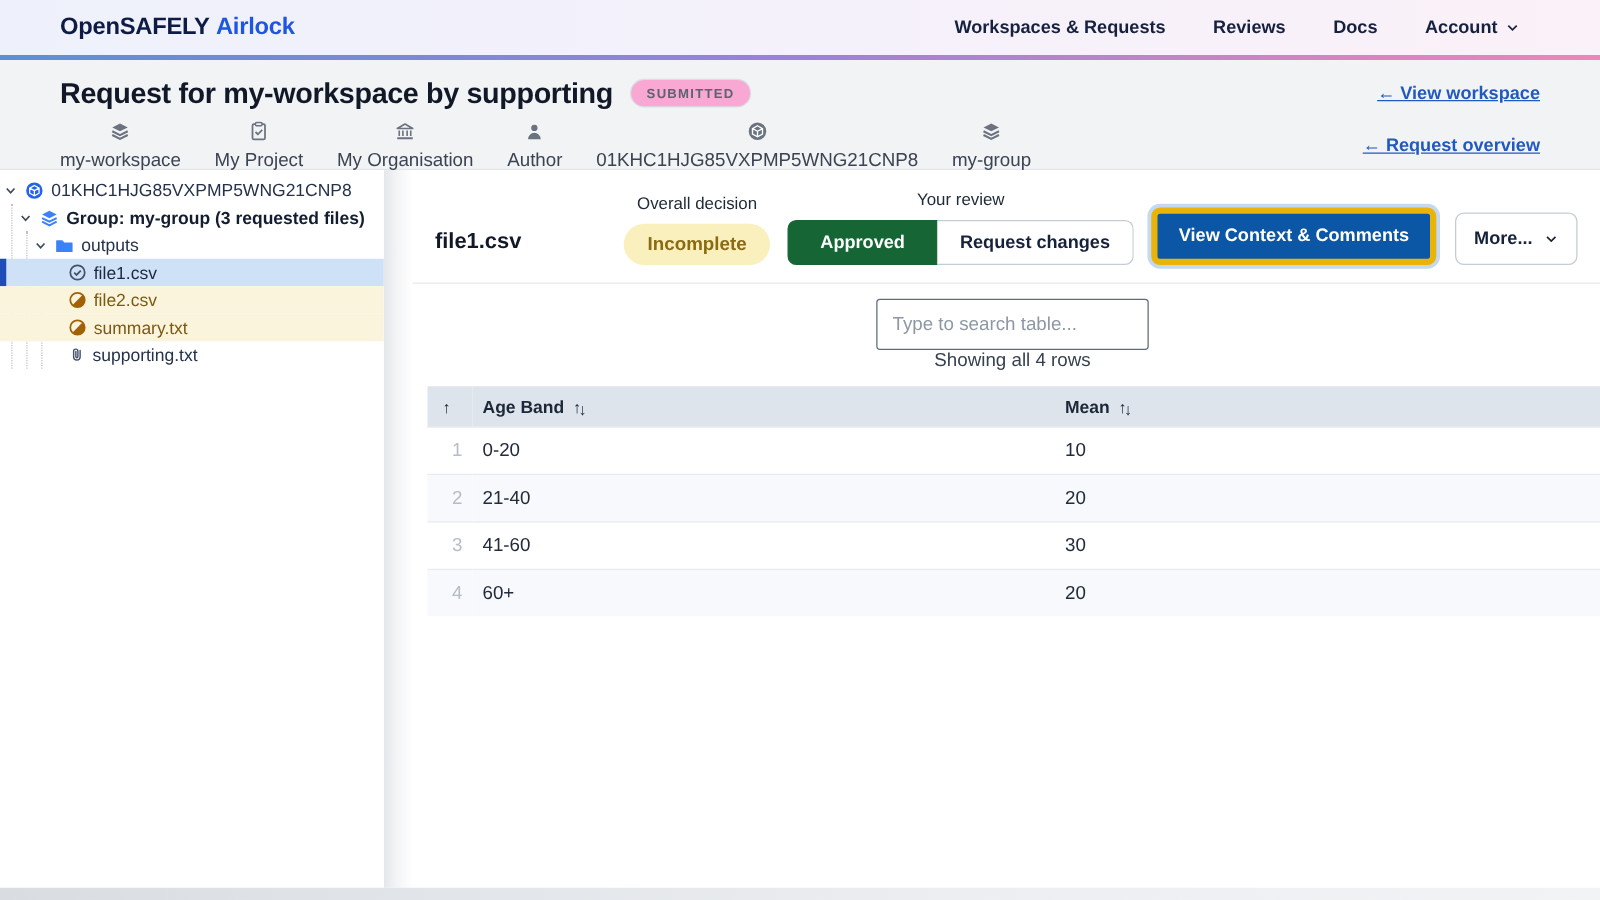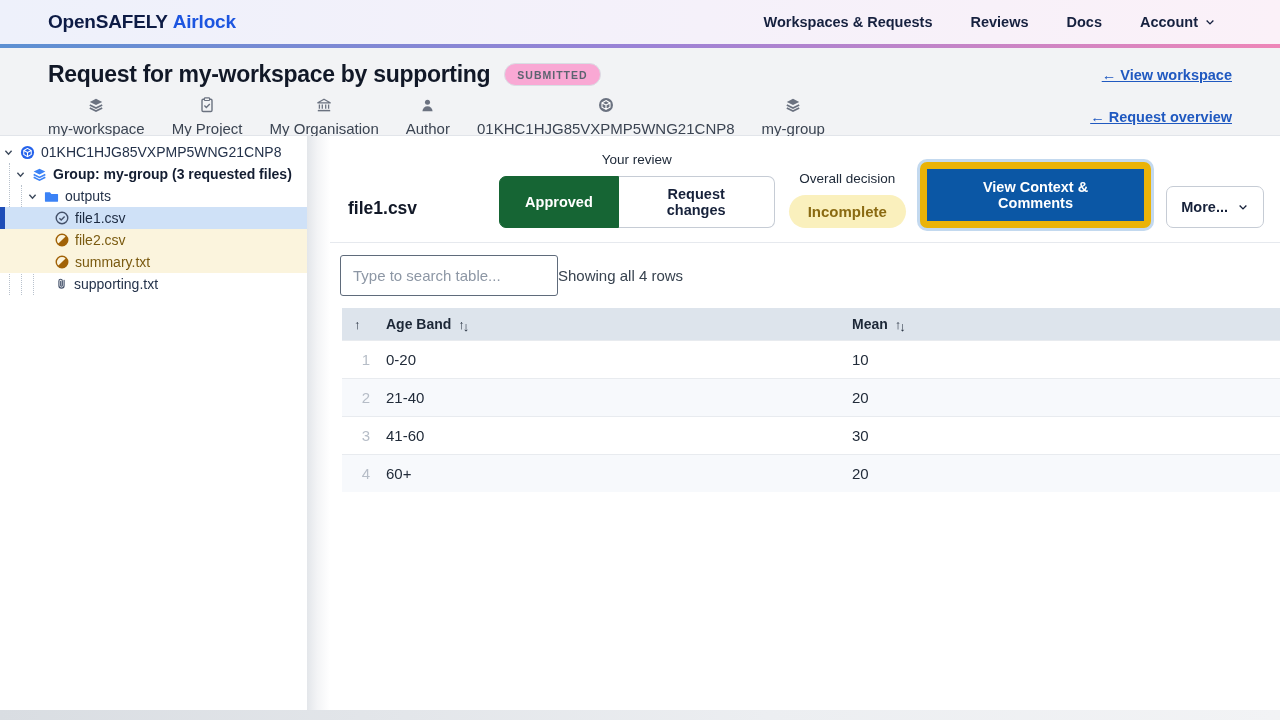--- a/index.html
+++ b/index.html
@@ -59,27 +59,27 @@
   .fh-group { display: flex; flex-direction: column; align-items: center; margin-right: 14px; }
   .fh-label { font-size: 13.5px; color: #202b3a; margin-bottom: 9px; }
   .pill-incomplete { background: #faf0bd; color: #8a6a12; font-weight: 700; font-size: 15px;
                      padding: 8px 19px; border-radius: 20px; }
   .btngroup { display: flex; }
   .btn { font-family: inherit; font-size: 14.5px; font-weight: 700; cursor: pointer; }
   .btn-approved { background: #166534; border: 1px solid #166534; color: #fff;
                   padding: 9px 25px; border-radius: 7px 0 0 7px; }
   .btn-reqchg { background: #fff; border: 1px solid #c6ccd5; border-left: none; color: #16213a;
                 padding: 9px 18px; border-radius: 0 7px 7px 0; }
-  .btn-viewctx { background: #0b57a5; border: 7px solid #eab308; color: #fff; padding: 10px 17px;
+  .btn-viewctx { background: #0b57a5; border: 5px solid #eab308; color: #fff; padding: 10px 17px;
                  border-radius: 7px; box-shadow: 0 0 0 3px #c3d9ef; margin-right: 15px; }
   .btn-more { background: #fff; border: 1px solid #c6ccd5; color: #16213a; padding: 12px 14px;
               border-radius: 7px; display: flex; align-items: center; gap: 9px; }
 
   
-  .toolbar { border-top: 1px solid #e6e9ee; padding: 12px 0 12px 10px; display: flex; align-items: center; }
+  .toolbar { border-top: 1px solid #e6e9ee; padding: 12px 0 12px 10px; display: flex; align-items: center; flex-direction: column; }
   .search-input { width: 218px; height: 41px; border: 1px solid #5f6b7b; border-radius: 3px;
                   padding: 0 12px; font-size: 15px; font-family: inherit; color: #111827; background: #fff; }
   .search-input::placeholder { color: #8d97a5; }
   .rows-info { font-size: 15px; color: #37424f; }
 
   table { margin-left: 12px; width: calc(100% - 12px); border-collapse: collapse;
           font-size: 15px; color: #222c3a; table-layout: fixed; }
   thead th { background: #dde4ec; font-size: 14px; font-weight: 700; color: #1c2737;
              text-align: left; padding: 8px 8px; cursor: pointer; }
   th.c-num, td.c-num { width: 36px; }
@@ -252,32 +252,32 @@
   </aside>
 
   <div class="gutter"></div>
 
   <main class="main">
 
     <div class="file-header">
       <div class="fh-title">file1.csv</div>
 
       <div class="fh-group">
+        <div class="fh-label">Overall decision</div>
+        <div class="pill-incomplete">Incomplete</div>
+      </div>
+
+      <div class="fh-group">
         <div class="fh-label">Your review</div>
         <div class="btngroup">
           <button class="btn btn-approved">Approved</button>
           <button class="btn btn-reqchg">Request changes</button>
         </div>
       </div>
 
-      <div class="fh-group">
-        <div class="fh-label">Overall decision</div>
-        <div class="pill-incomplete">Incomplete</div>
-      </div>
-
       <button class="btn btn-viewctx">View Context &amp; Comments</button>
 
       <button class="btn btn-more">
         <span>More...</span>
         <svg width="12" height="12" viewBox="0 0 16 16">
             <path d="M3.5 6 8 10.5 12.5 6" fill="none" stroke="#16213a" stroke-width="1.8"></path>
           </svg>
       </button>
     </div>
 

